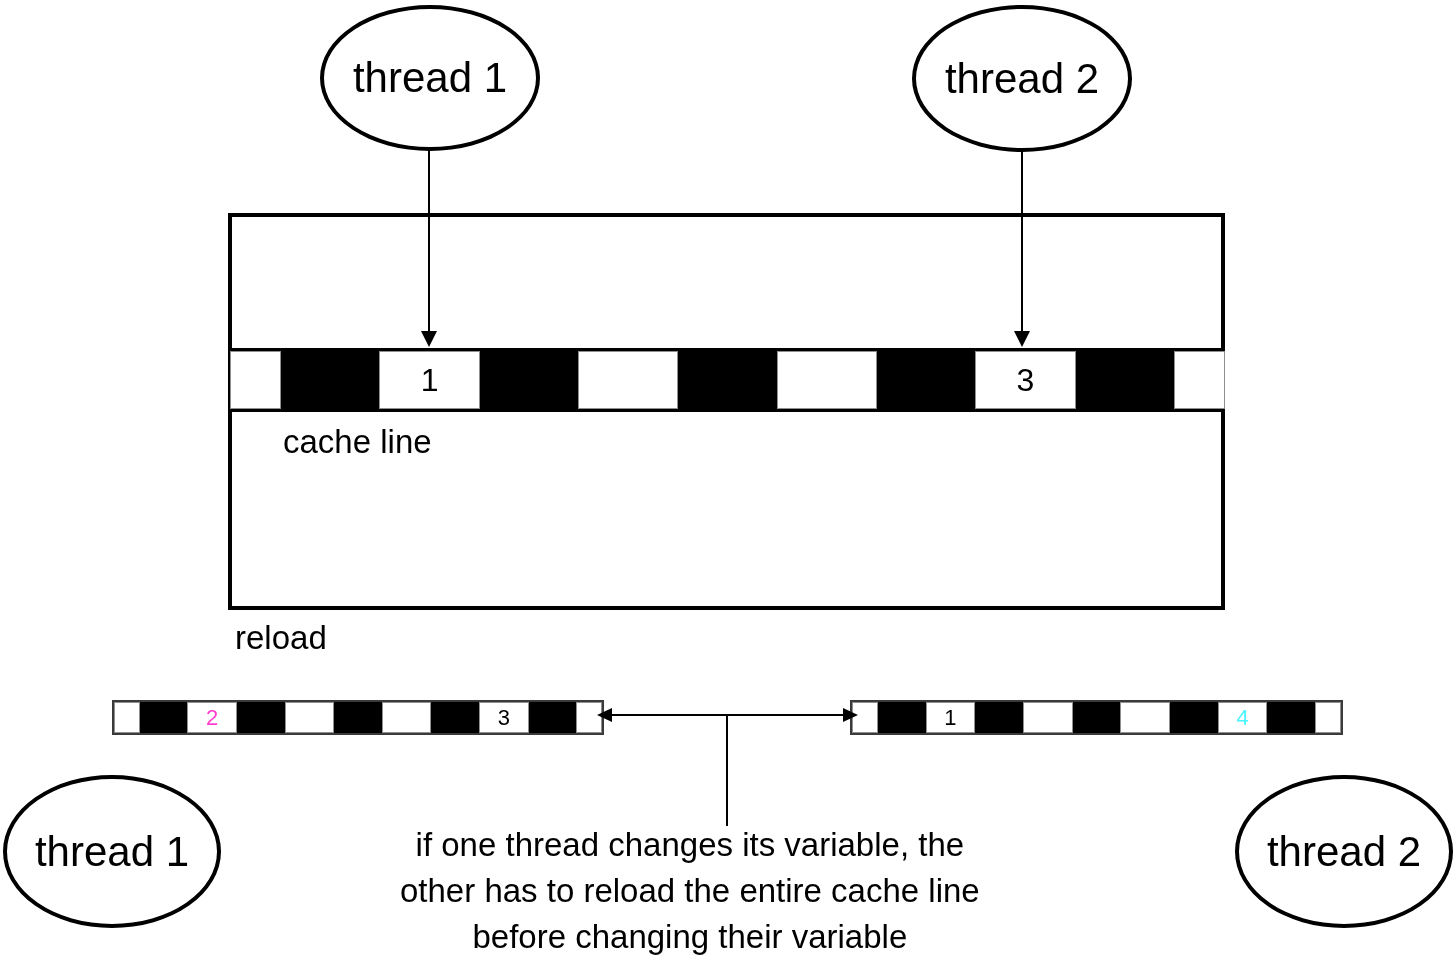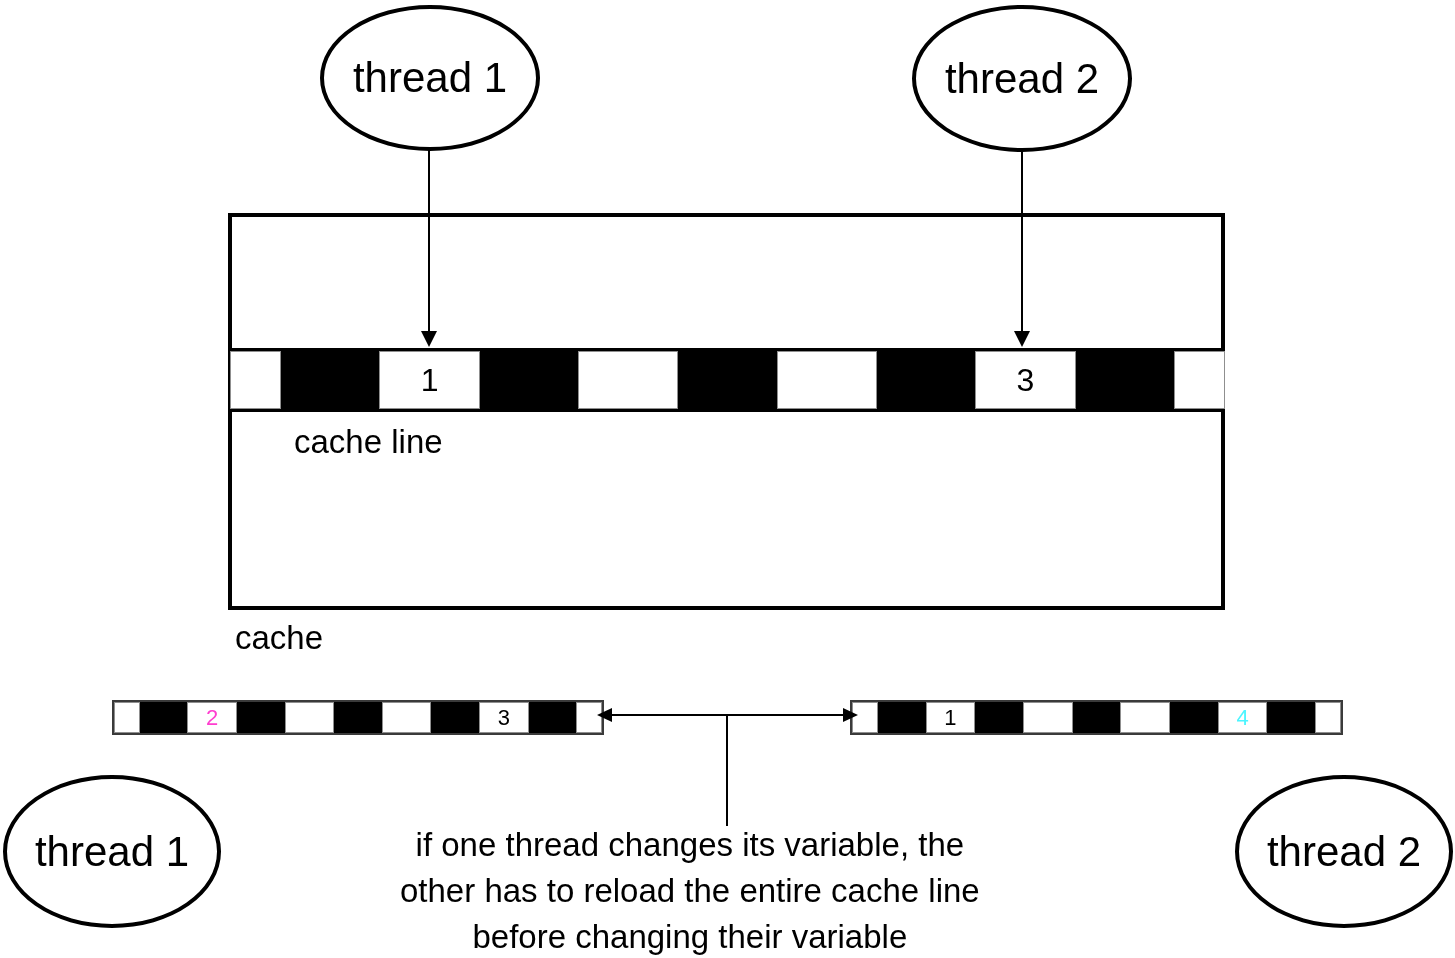--- a/index.html
+++ b/index.html
@@ -83,22 +83,22 @@
       <div class="cell white w2" style="color: rgb(0, 0, 0);">3</div>
       <div class="cell black w2"></div>
       <div class="cell white w1"></div>
     </div>
 
   <div class="vline" style="left:428px;top:150px;height:183px;"></div>
   <div class="arrowhead-down" style="left:421px;top:331px;"></div>
   <div class="vline" style="left:1021px;top:152px;height:181px;"></div>
   <div class="arrowhead-down" style="left:1014px;top:331px;"></div>
 
-  <div class="label" style="left:294px;top:423px;">cache line</div>
-  <div class="label" style="left:235px;top:619px;">cache</div>
+  <div class="label" style="left:283px;top:423px;">cache line</div>
+  <div class="label" style="left:235px;top:619px;">reload</div>
 
   <div class="strip strip-left">
       <div class="cell white w1"></div>
       <div class="cell black w2"></div>
       <div class="cell white w2" style="color: rgb(255, 61, 207);">2</div>
       <div class="cell black w2"></div>
       <div class="cell white w2"></div>
       <div class="cell black w2"></div>
       <div class="cell white w2"></div>
       <div class="cell black w2"></div>

